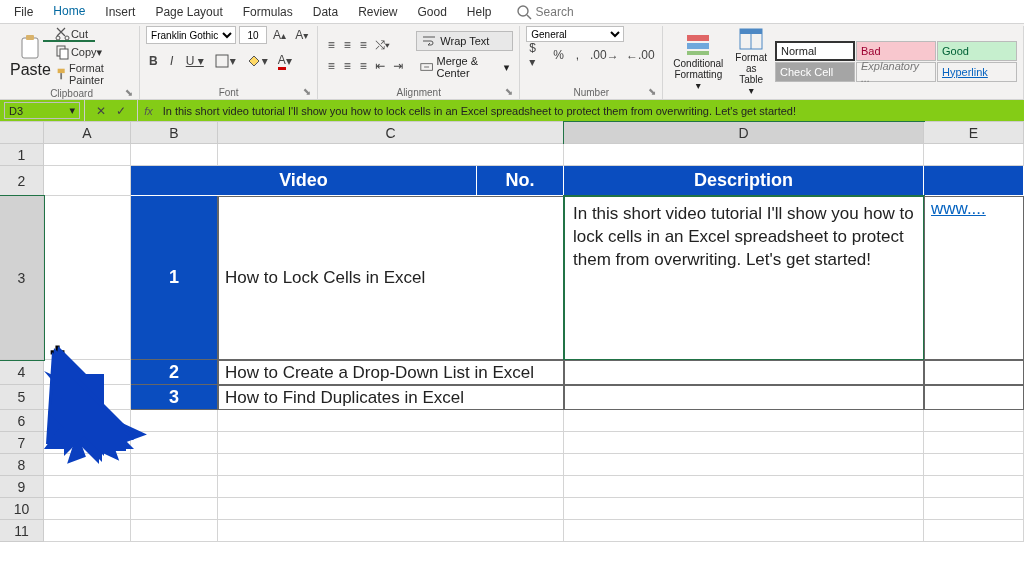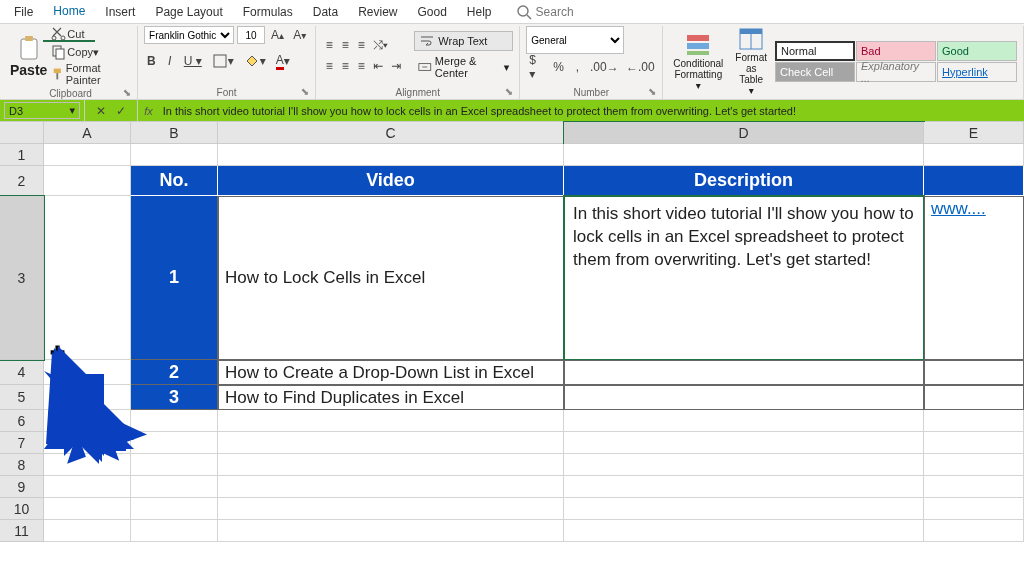--- a/index.html
+++ b/index.html
@@ -13,37 +13,37 @@
 .search-tab svg { margin-right:4px; }
 
 
 .ribbon { display:flex; align-items:stretch; height:76px; background:#f3f2f1; border-bottom:1px solid #d4d4d4; padding:2px 0 0 4px; overflow:hidden; }
 .group { display:flex; flex-direction:column; border-right:1px solid #d6d6d6; padding:0 6px; }
 .group-body { flex:1; display:flex; align-items:center; gap:4px; }
 .group-label { text-align:center; font-size:10px; color:#666; padding:2px 0 1px; position:relative; }
 .dialog-launcher { position:absolute; right:0; bottom:2px; font-size:10px; color:#888; }
 
 .paste-col { display:flex; flex-direction:column; align-items:center; justify-content:center; gap:1px; }
-.paste-col .lbl { font-size:14px;font-weight:bold; }
+.paste-col .lbl { font-size:16px; }
 .clip-items { display:flex; flex-direction:column; gap:2px; font-size:11px; color:#333; }
 .clip-items div { display:flex; align-items:center; gap:0; }
 
 .font-top { display:flex; align-items:center; gap:3px; }
 .font-bottom { display:flex; align-items:center; gap:4px; margin-top:4px; }
 select, input.sz { font-size:10px; border:1px solid #bfbfbf; background:#fff; }
 select.fontname { width:90px; height:18px; }
 input.sz { width:28px; height:18px; text-align:center; }
 .btn { padding:1px 3px; color:#444; cursor:pointer; display:inline-flex; align-items:center; justify-content:center; min-width:14px; height:18px; font-size:12px; }
 
 .align-col { display:flex; flex-direction:column; gap:3px; }
 .align-row { display:flex; gap:2px; }
 .wrap-merge { display:flex; flex-direction:column; gap:3px; font-size:11px; margin-left:6px; }
 .wrap-merge div { display:flex; align-items:center; gap:3px; padding:1px 4px; }
 .number-row { display:flex; gap:4px; align-items:center; }
-select.numfmt { width:98px; height:28px; }
+select.numfmt { width:98px; height:16px; }
 .style-btn { display:flex; flex-direction:column; align-items:center; font-size:10px; padding:0 4px; cursor:pointer; }
 .style-grid { display:grid; grid-template-columns:repeat(3,80px); grid-auto-rows:20px; gap:1px; font-size:11px; }
 .style-cell { border:1px solid #bbb; display:flex; align-items:center; padding:0 4px; }
 .sc-normal { background:#fff; border:2px solid #333; }
 .sc-bad { background:#f8c7ce; color:#9c0031; }
 .sc-good { background:#c6efce; color:#006136; }
 .sc-check { background:#a5a5a5; color:#fff; }
 .sc-expl { font-style:italic; color:#777; }
 .sc-link { color:#0563c1; text-decoration:underline; }
 
@@ -286,22 +286,22 @@
     <div class="row">
       <div class="cell wA h1"></div>
       <div class="cell wB h1"></div>
       <div class="cell wC h1"></div>
       <div class="cell wD h1"></div>
       <div class="cell wE h1"></div>
     </div>
 
     <div class="row">
       <div class="cell wA h2"></div>
+      <div class="cell wC h2 table-header">Video</div>
       <div class="cell wB h2 table-header">No.</div>
-      <div class="cell wC h2 table-header">Video</div>
       <div class="cell wD h2 table-header">Description</div>
       <div class="cell wE h2 table-header"></div>
     </div>
 
     <div class="row">
       <div class="cell wA h3"></div>
       <div class="cell wB h3 num-cell">1</div>
       <div class="cell wC h3 content-cell">How to Lock Cells in Excel</div>
       <div class="cell wD h3 desc-cell selected-cell">In this short video tutorial I'll show you how to lock cells in an Excel spreadsheet to protect them from overwriting. Let's get started!</div>
       <div class="cell wE h3 link-cell">www....</div>

